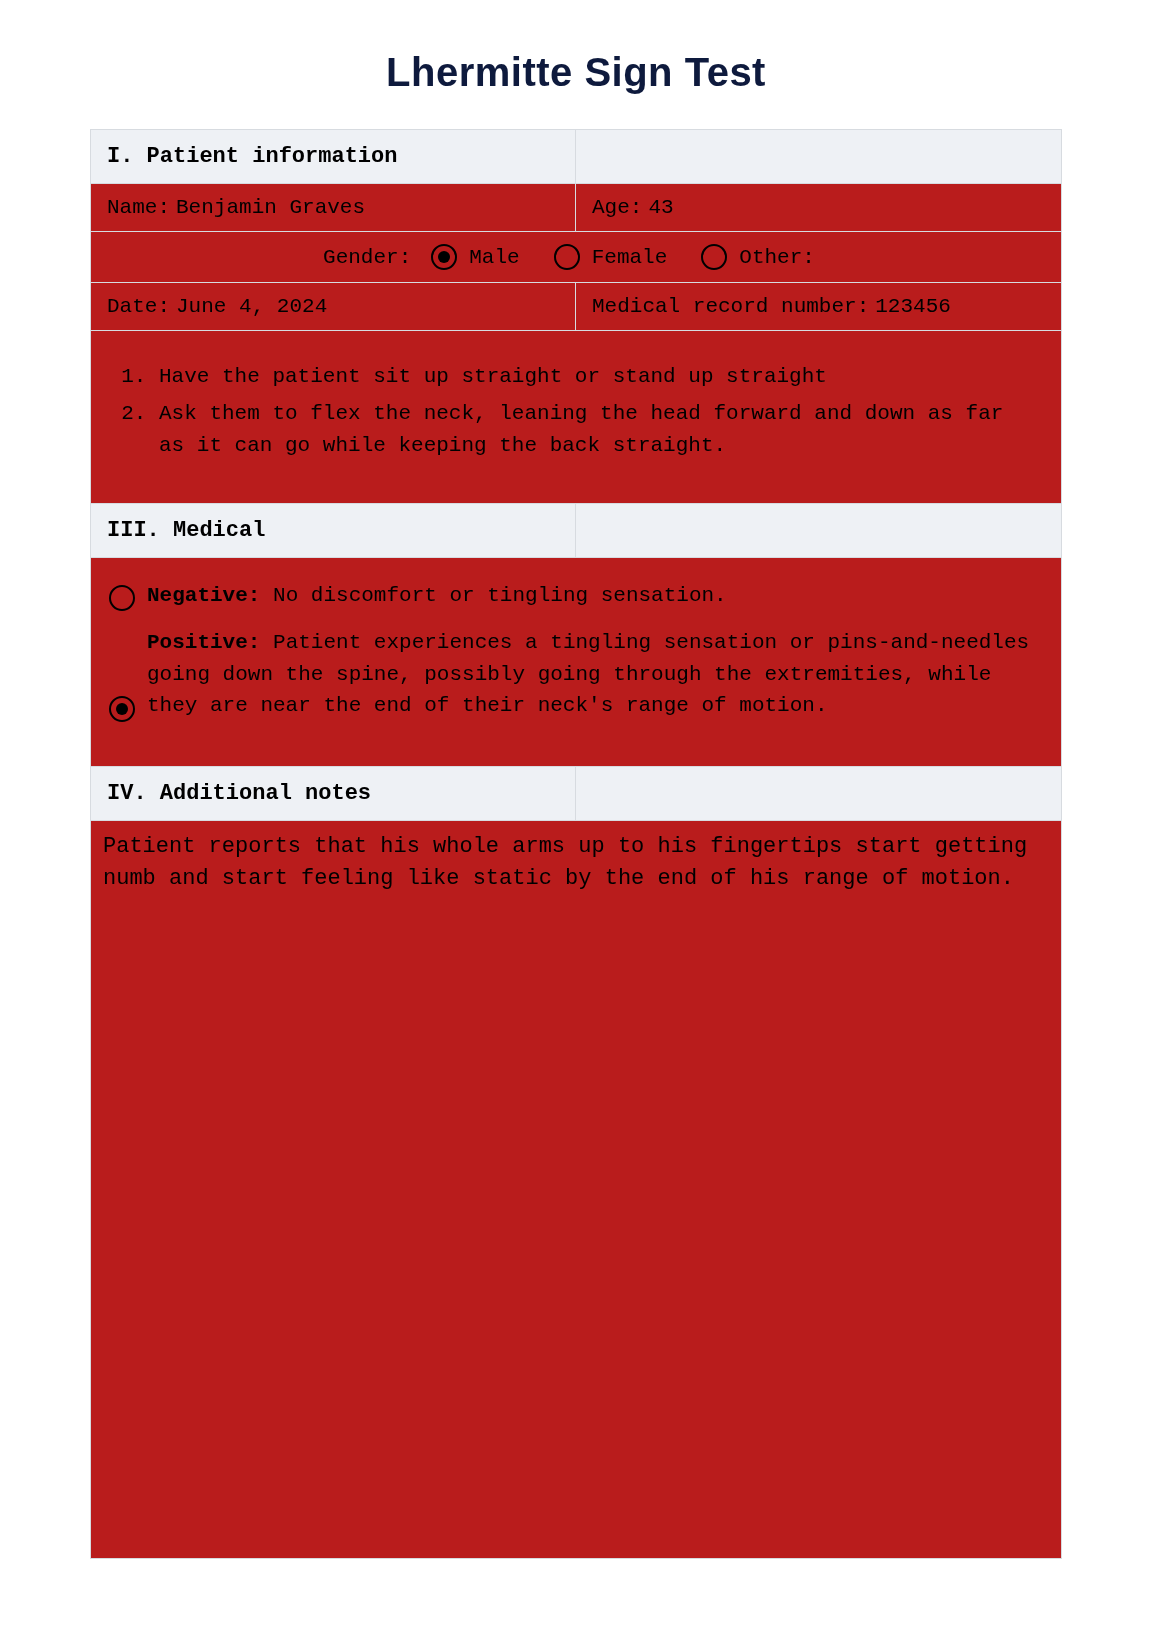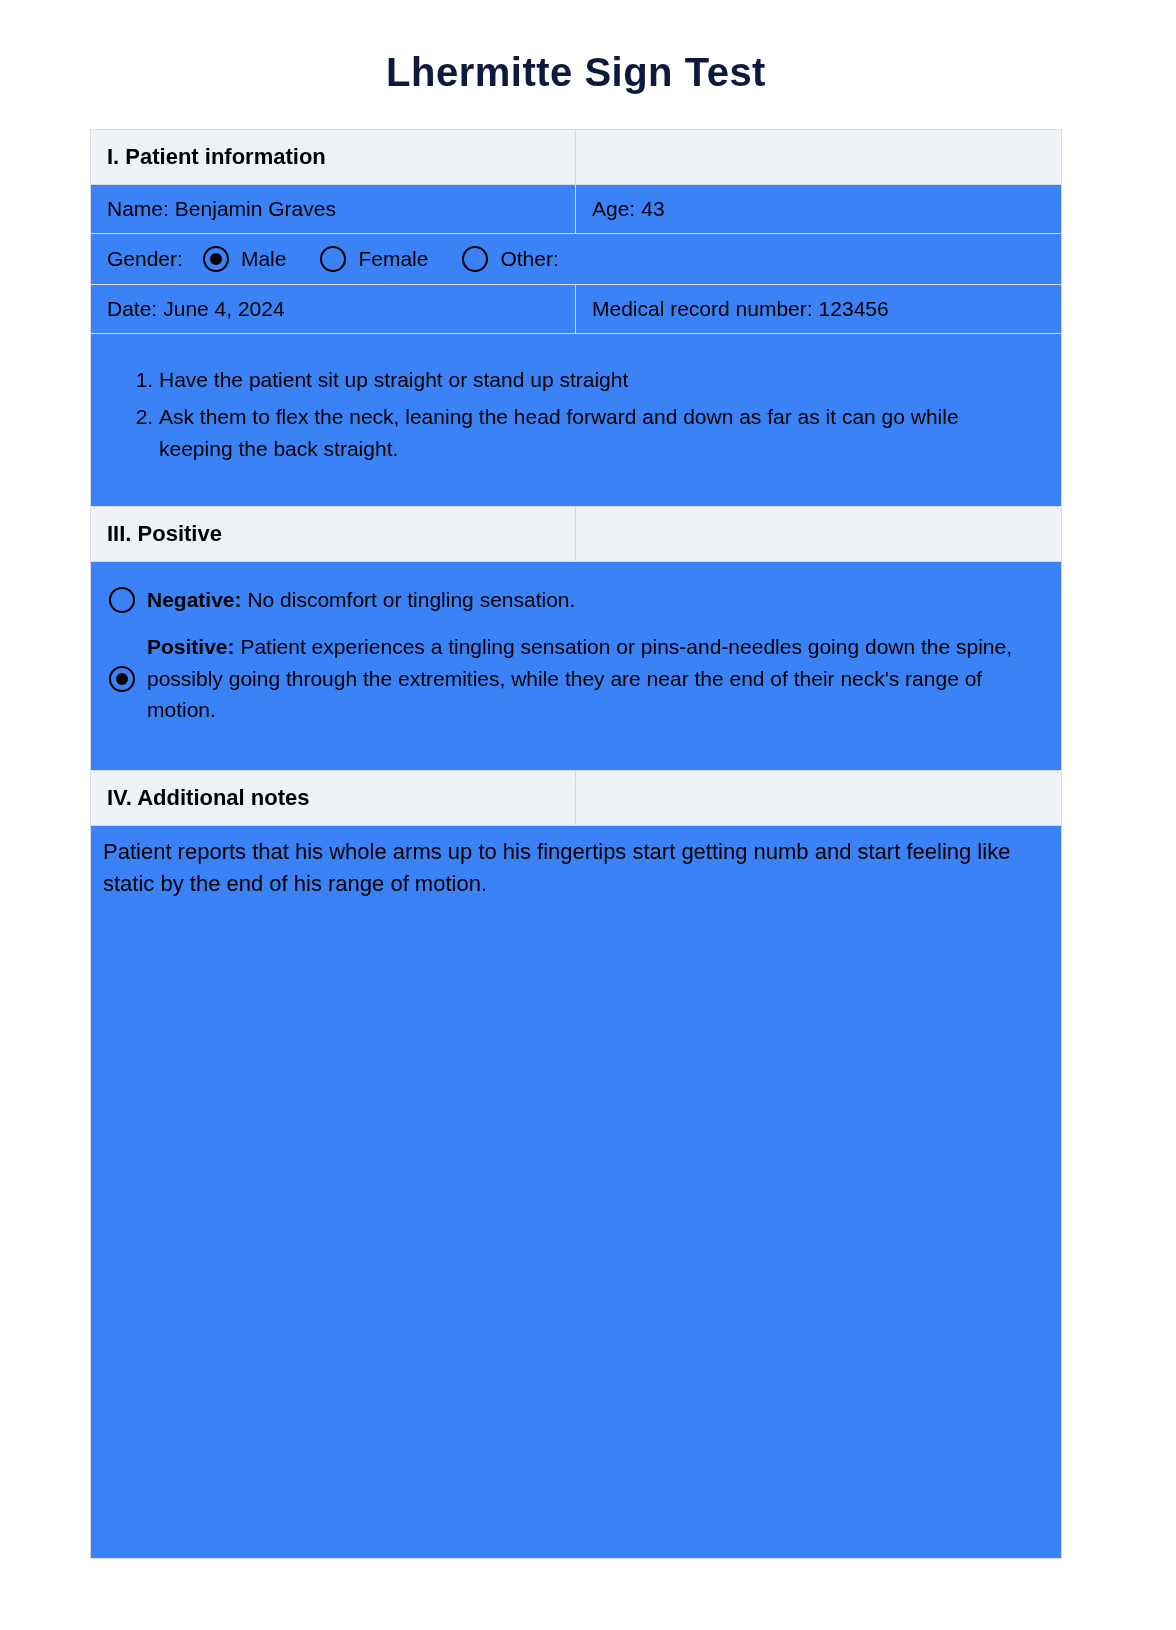--- a/index.html
+++ b/index.html
@@ -17,22 +17,23 @@
     .title {
       text-align: center;
       font-size: 40px;
       font-weight: 700;
       color: #0e1a3d;
       margin-bottom: 34px;
       letter-spacing: 0.5px;
     }
     .form-box {
       border: 1.5px solid #d7dbe0;
-      background: #3b82f6;
+      background: #b91c1c;
       min-height: 1430px;
+      font-family: Liberation Mono, monospace;
     }
     .section-header-row {
       display: flex;
       background: #eef1f5;
       border-bottom: 1.5px solid #d7dbe0;
     }
     .section-header-row .section-title {
       flex: 1 1 50%;
       padding: 14px 16px;
       font-size: 22px;
@@ -54,20 +55,21 @@
       border-right: 1.5px solid #d7dbe0;
     }
     .data-cell:last-child { border-right: none; }
     .full-row {
       padding: 12px 16px;
       font-size: 21px;
       border-bottom: 1.5px solid #d7dbe0;
       display: flex;
       align-items: center;
       gap: 20px;
+      justify-content: center;
     }
     .label { font-weight: 400; }
     .value { font-weight: 400; }
     .gender-group { display: flex; align-items: center; gap: 12px; margin-right: 14px;}
     .radio {
       width: 26px;
       height: 26px;
       border: 2.5px solid #000000;
       border-radius: 50%;
       display: inline-flex;
@@ -93,21 +95,21 @@
       padding-left: 24px;
     }
     .procedure-body li { margin-bottom: 4px; }
     .results-body {
       padding: 22px 18px 28px 18px;
       border-bottom: 1.5px solid #d7dbe0;
       font-size: 21px;
     }
     .result-item {
       display: flex;
-      align-items: center;
+      align-items: flex-end;
       gap: 12px;
       margin-bottom: 16px;
       line-height: 1.5;
     }
     .result-item .radio { margin-top: 2px; }
     .result-text { flex: 1; }
     .result-text b { font-weight: 700; }
     .notes-body {
       padding: 10px 12px;
       font-size: 22px;
@@ -168,21 +170,21 @@
 
 
     <div class="procedure-body">
       <ol>
         <li>Have the patient sit up straight or stand up straight</li>
         <li>Ask them to flex the neck, leaning the head forward and down as far as it can go while keeping the back straight.</li>
       </ol>
     </div>
 
     <div class="section-header-row">
-      <div class="section-title">III. Positive</div>
+      <div class="section-title">III. Medical</div>
       <div class="section-title"></div>
     </div>
 
     <div class="results-body">
       <div class="result-item">
         <span class="radio"></span>
         <span class="result-text">
           <b>Negative:</b>
           <span>No discomfort or tingling sensation.</span>
         </span>

